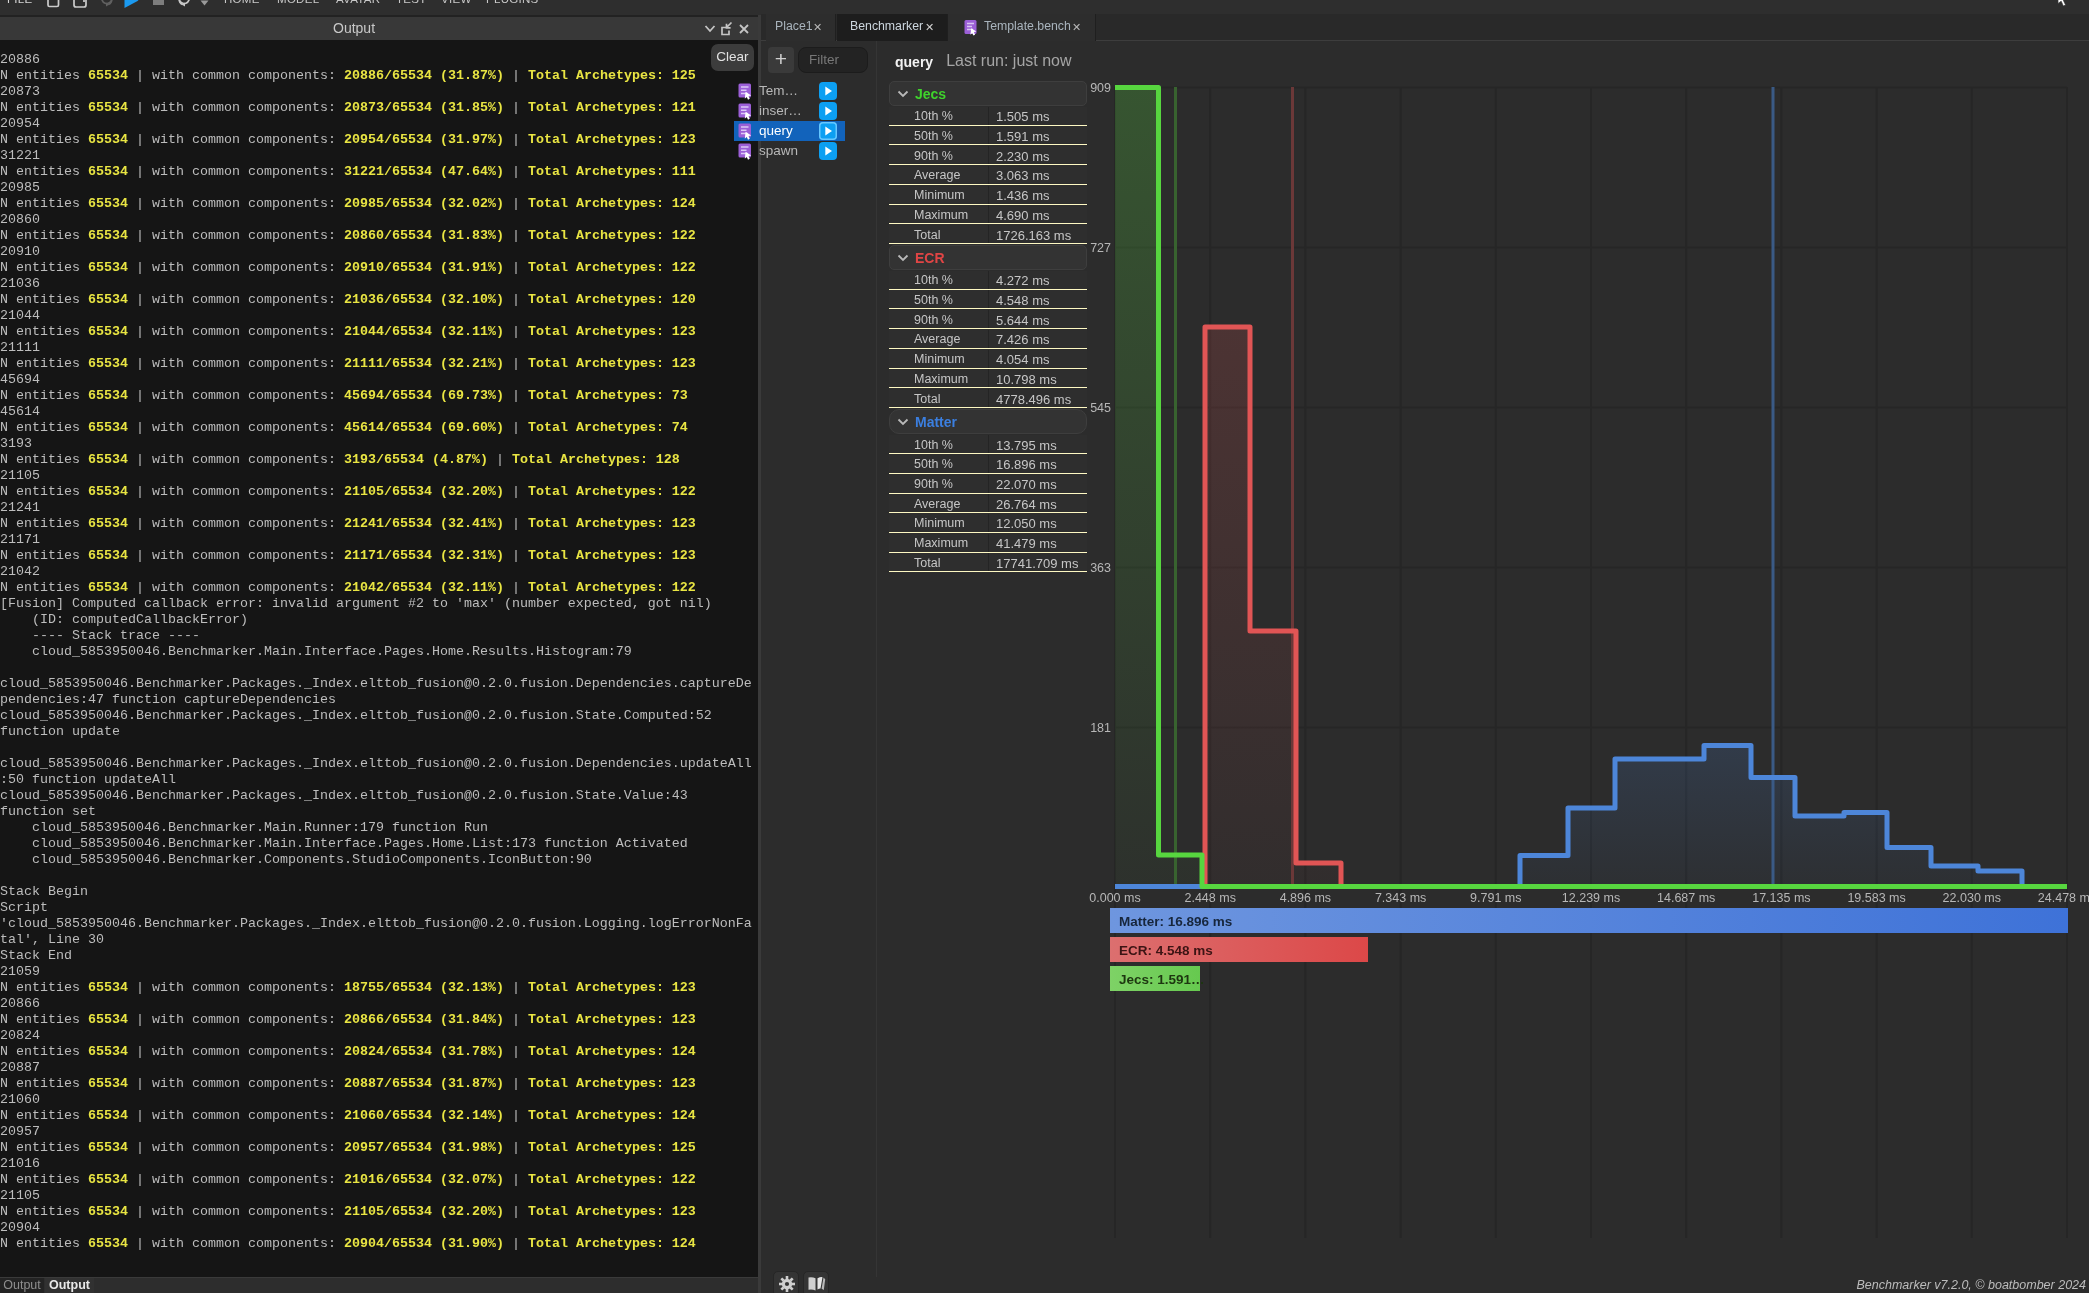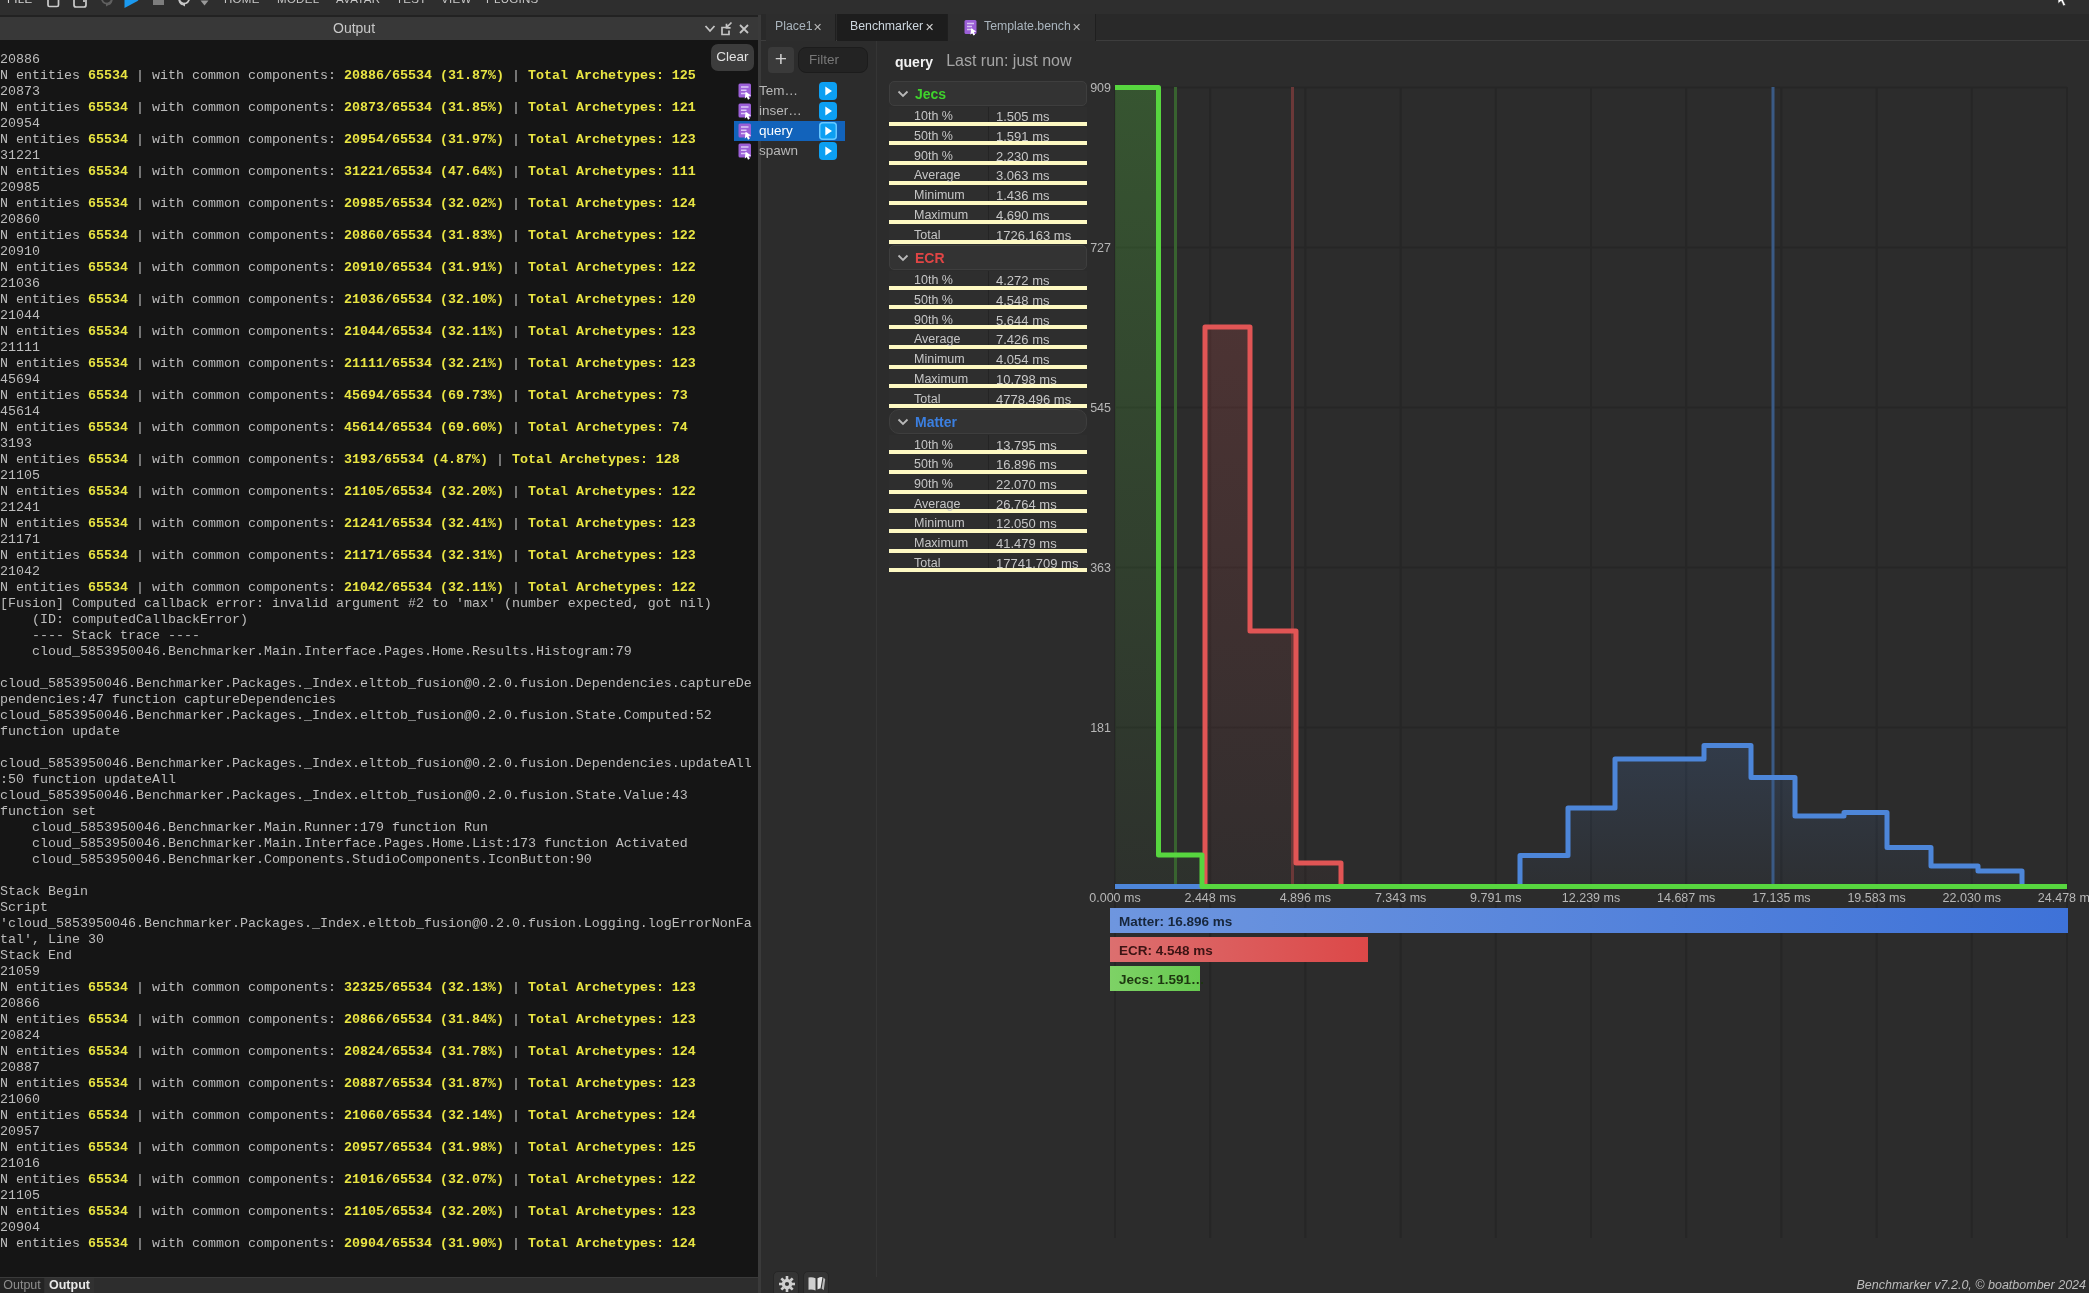--- a/index.html
+++ b/index.html
@@ -32,21 +32,21 @@
 .playbtn{position:absolute;left:85px;top:1px;width:18px;height:18px;background:#0c9ff2;border-radius:4px;}
 .playbtn svg{position:absolute;left:0;top:0;}
 
 #qhdr{left:895px;top:53px;}
 #qhdr .q{font-size:14px;font-weight:bold;color:#f2f2f2;display:inline-block;}
 #qhdr .lr{font-size:16px;color:#a5a5a5;display:inline-block;margin-left:13px;position:relative;top:-1.5px;}
 .sect{left:889px;width:198px;height:25px;background:#333333;border:1px solid #3e3e3e;border-radius:5px;}
 .sect .chev{position:absolute;left:7px;top:6px;}
 .sect .tt{position:absolute;left:25px;top:4px;font-size:14px;font-weight:bold;}
 .tbl{left:889px;width:198px;background:#2e2e2e;}
-.trow{position:absolute;left:0;width:198px;height:19px;border-bottom:4px solid #fef9c3;}
+.trow{position:absolute;left:0;width:198px;height:19px;border-bottom:1px solid #fef9c3;}
 .trow .lb{position:absolute;left:25px;top:2.5px;font-size:12.5px;color:#c6c6c6;}
 .trow .vl{position:absolute;left:107px;top:2.5px;font-size:13px;color:#c6c6c6;}
 .tdiv{position:absolute;left:98.5px;top:0;width:1.5px;height:100%;background:#242424;}
 
 #bstrip{left:0;top:1277px;width:758px;height:16px;background:#2d2d2d;border-top:1px solid #3a3a3a;}
 .btab{position:absolute;top:0;height:16px;font-size:12.5px;line-height:15px;text-align:center;}
 #footer{right:3px;top:1278px;font-size:12.5px;font-style:italic;color:#bcbcbc;}
 .toolbtn{top:1271px;width:26px;height:26px;background:#343434;border:1px solid #262626;border-radius:5px;}
 </style></head>
 <body>
@@ -150,21 +150,21 @@
 cloud_5853950046.Benchmarker.Packages._Index.elttob_fusion@0.2.0.fusion.Dependencies.updateAll:50 function updateAll
 cloud_5853950046.Benchmarker.Packages._Index.elttob_fusion@0.2.0.fusion.State.Value:43 function set
     cloud_5853950046.Benchmarker.Main.Runner:179 function Run
     cloud_5853950046.Benchmarker.Main.Interface.Pages.Home.List:173 function Activated
     cloud_5853950046.Benchmarker.Components.StudioComponents.IconButton:90
 
 Stack Begin
 Script 'cloud_5853950046.Benchmarker.Packages._Index.elttob_fusion@0.2.0.fusion.Logging.logErrorNonFatal', Line 30
 Stack End
 21059
-N entities <b>65534</b> | with common components: <b>32325/65534 (32.13%)</b> | <b>Total Archetypes: 123</b>
+N entities <b>65534</b> | with common components: <b>18755/65534 (32.13%)</b> | <b>Total Archetypes: 123</b>
 20866
 N entities <b>65534</b> | with common components: <b>20866/65534 (31.84%)</b> | <b>Total Archetypes: 123</b>
 20824
 N entities <b>65534</b> | with common components: <b>20824/65534 (31.78%)</b> | <b>Total Archetypes: 124</b>
 20887
 N entities <b>65534</b> | with common components: <b>20887/65534 (31.87%)</b> | <b>Total Archetypes: 123</b>
 21060
 N entities <b>65534</b> | with common components: <b>21060/65534 (32.14%)</b> | <b>Total Archetypes: 124</b>
 20957
 N entities <b>65534</b> | with common components: <b>20957/65534 (31.98%)</b> | <b>Total Archetypes: 125</b>

